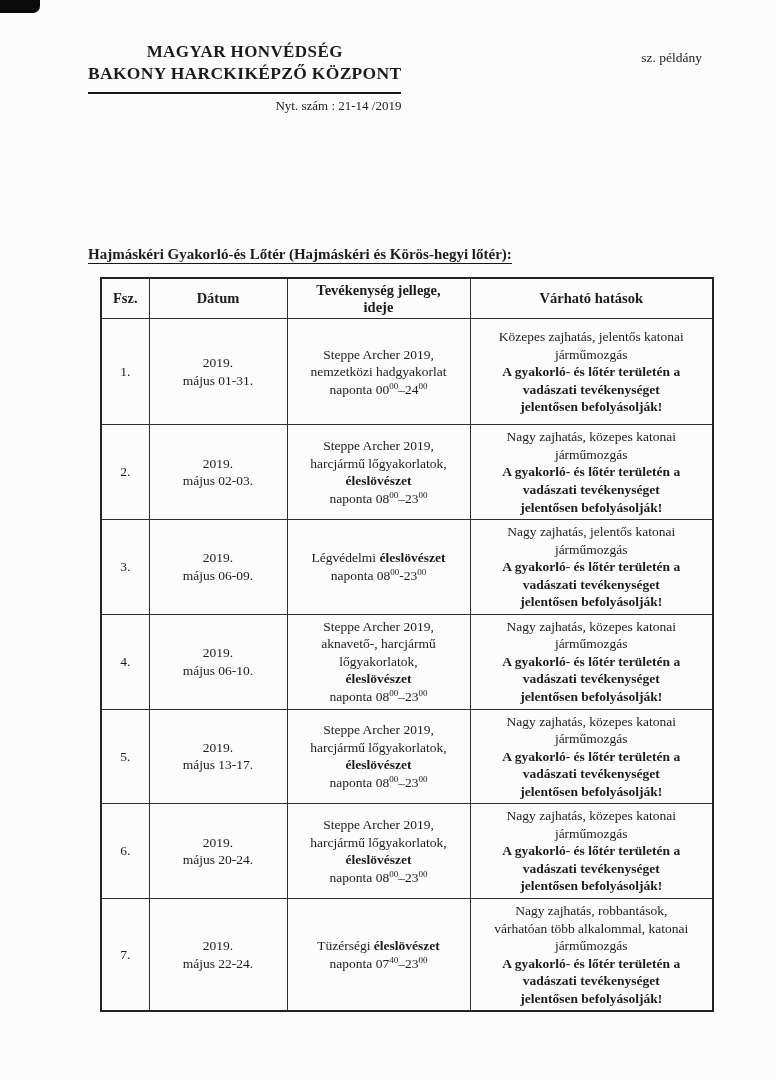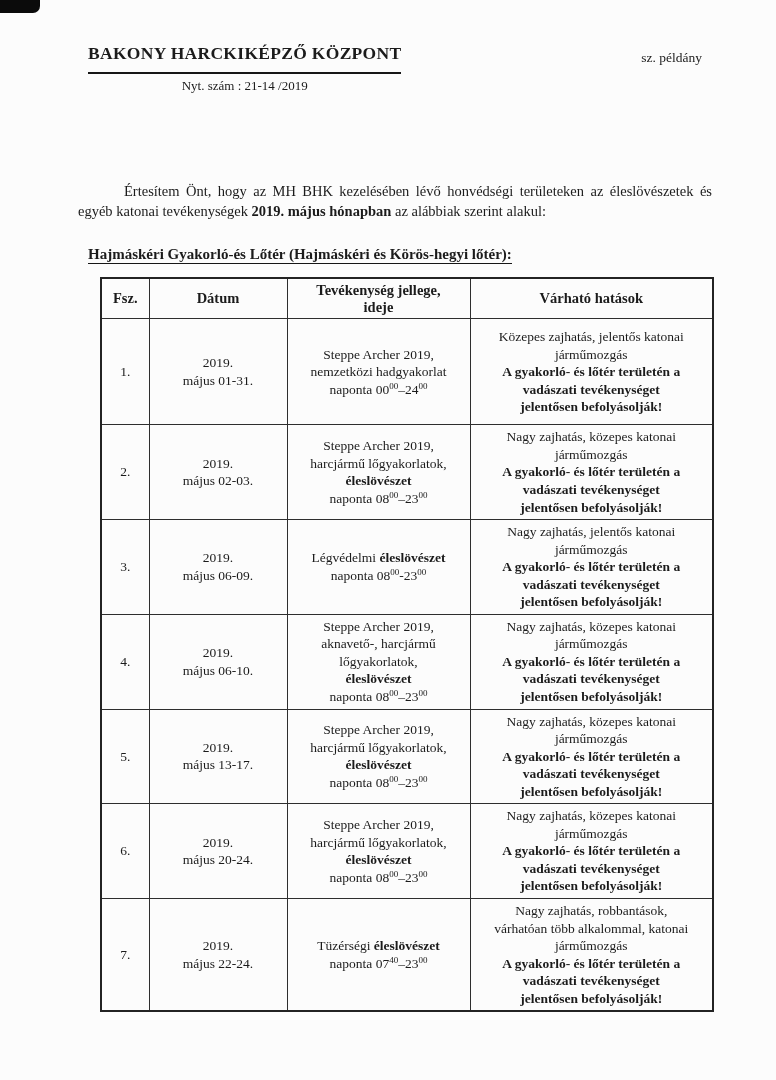--- a/index.html
+++ b/index.html
@@ -17,21 +17,21 @@
     width:40px; height:13px;
     background:#0b0b0b;
     border-bottom-right-radius:7px;
   }
   .letterhead { position:absolute; top:42px; left:88px; text-align:center; }
   .org1 { font-size:17px; font-weight:700; letter-spacing:0.4px; }
   .org2 {
     font-size:17.5px; font-weight:700; letter-spacing:0.3px;
     border-bottom:2px solid #161616; padding-bottom:8px; margin-top:1px;
   }
-  .nyt { font-size:13px; text-align:center; margin-top:4px; }
+  .nyt { font-size:13px; text-align:right; margin-top:4px; }
   .copy-number { position:absolute; top:50px; right:74px; font-size:13.5px; }
   .doc-title { position:absolute; top:131px; left:0; width:100%; text-align:center; }
   .doc-title span {
     font-size:18px; font-weight:700;
     border-bottom:2px solid #161616; padding:0 2px 1px 2px;
   }
   .intro {
     position:absolute; top:181px; left:78px; width:634px;
     font-size:14.5px; line-height:1.38; text-align:justify; text-indent:46px;
   }
@@ -62,28 +62,28 @@
   .schedule tbody tr:first-child td { height:99px; }
 </style>
 </head>
 <body>
 
 <div class="page">
 
   <div class="scan-mark"></div>
 
   <div class="letterhead">
+    <div class="org1">MAGYAR HONVÉDSÉG</div>
     <div class="org2">BAKONY HARCKIKÉPZŐ KÖZPONT</div>
     <div class="nyt">Nyt. szám : 21-14 /2019</div>
   </div>
 
   <div class="copy-number">sz. példány</div>
 
 
-  <div class="intro">Értesítem Önt, hogy az MH BHK kezelésében lévő honvédségi területeken az éleslövészetek és egyéb katonai tevékenységek <b>2019. május hónapban</b> az alábbiak szerint alakul:</div>
 
   <div class="section-heading">
     <span>Hajmáskéri Gyakorló-és Lőtér (Hajmáskéri és Körös-hegyi lőtér):</span>
   </div>
 
   <table class="schedule">
     <colgroup>
       <col class="col-fsz">
         <col class="col-datum">
         <col class="col-activity">

